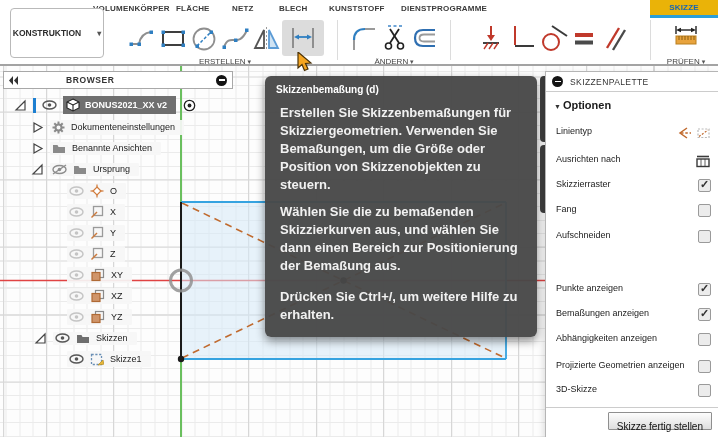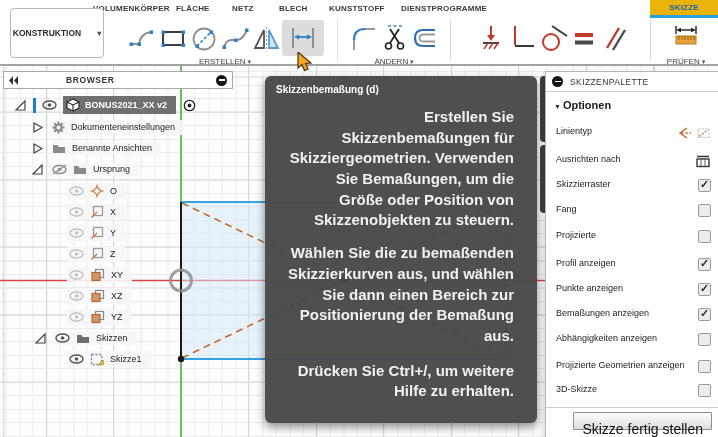--- a/index.html
+++ b/index.html
@@ -49,41 +49,41 @@
       font-weight:bold;padding:1px 9px 1px 3px;height:16px;}
   .blabel{font-size:9px;color:#222;}
   .pill-sel .blabel{color:#fff;}
   .bluebar{width:3px;height:15px;background:#1d7fd1;flex:none;}
 
   
   .tooltip{position:absolute;left:265px;top:76px;width:272px;box-sizing:border-box;z-index:30;
       background:rgba(72,72,72,.96);border-radius:6px;box-shadow:0 4px 10px rgba(0,0,0,.45);
       padding:8px 11px 9px 11px;color:#fff;}
   .tooltip h4{margin:0 0 9px 0;font-size:10px;font-weight:bold;}
-  .tooltip p{margin:12px;font-size:15px;font-weight:600;line-height:1.38;color:#f1f1f1;text-align:right;}
+  .tooltip p{margin:4px;font-size:13px;font-weight:600;line-height:1.38;color:#f1f1f1;}
   .tooltip p + p{margin-top:9px;}
   .tooltip p.last{margin-top:14px;}
 
   
   .palette{position:absolute;left:545px;top:71px;width:173px;height:367px;background:#fff;
       border:1px solid #b5b5b5;border-right:none;box-sizing:border-box;z-index:40;
       box-shadow:-2px 2px 6px rgba(0,0,0,.12);}
   .pheader{height:19px;border-bottom:1px solid #ccc;display:flex;align-items:center;gap:7px;padding:0 6px;}
   .pheader .title{font-size:8.5px;color:#333;letter-spacing:.4px;}
   .psection{position:absolute;left:8px;top:27px;font-size:11px;font-weight:bold;color:#1a1a1a;}
   .psection::before{content:"▼ ";font-size:7px;color:#333;}
   .prow{position:absolute;left:10px;right:7px;height:16px;display:flex;align-items:flex-start;justify-content:space-between;}
   .plabel{font-size:9px;color:#222;white-space:nowrap;}
   .cb{width:13px;height:13px;background:#ececec;border:1px solid #9a9a9a;border-radius:2px;
       box-sizing:border-box;position:relative;flex:none;}
   .cb.on::after{content:"✓";position:absolute;left:1px;top:-2px;font-size:11px;font-weight:bold;color:#333;}
   .pdivider{position:absolute;left:0;right:0;top:335px;height:1px;background:#ccc;}
   .finish{position:absolute;right:6px;top:340px;height:18px;padding:8px 8px;
       background:linear-gradient(#fdfdfd,#dedede);border:1px solid #8f8f8f;border-radius:1px;
-      font-size:14px;color:#111;font-family:"Liberation Sans",sans-serif;}
+      font-size:10px;color:#111;font-family:"Liberation Sans",sans-serif;}
   .drawer{position:absolute;width:8px;background:#3d3d3d;border-radius:4px 0 0 4px;z-index:39;}
 
   .cursor{position:absolute;left:297px;top:52px;z-index:60;}
 </style>
 </head>
 <body>
 
 <div class="app">
 
   <div class="canvas">
@@ -530,26 +530,22 @@
 
     <div class="prow" style="top:107px">
       <span class="plabel">Skizzierraster</span>
       <span class="cb on"></span>
     </div>
     <div class="prow" style="top:132px">
       <span class="plabel">Fang</span>
       <span class="cb"></span>
     </div>
     <div class="prow" style="top:158px">
-      <span class="plabel">Projizierte</span>
+      <span class="plabel">Aufschneiden</span>
       <span class="cb"></span>
-    </div>
-    <div class="prow" style="top:186px">
-      <span class="plabel">Profil anzeigen</span>
-      <span class="cb on"></span>
     </div>
     <div class="prow" style="top:211px">
       <span class="plabel">Punkte anzeigen</span>
       <span class="cb on"></span>
     </div>
     <div class="prow" style="top:236px">
       <span class="plabel">Bemaßungen anzeigen</span>
       <span class="cb on"></span>
     </div>
     <div class="prow" style="top:261px">

